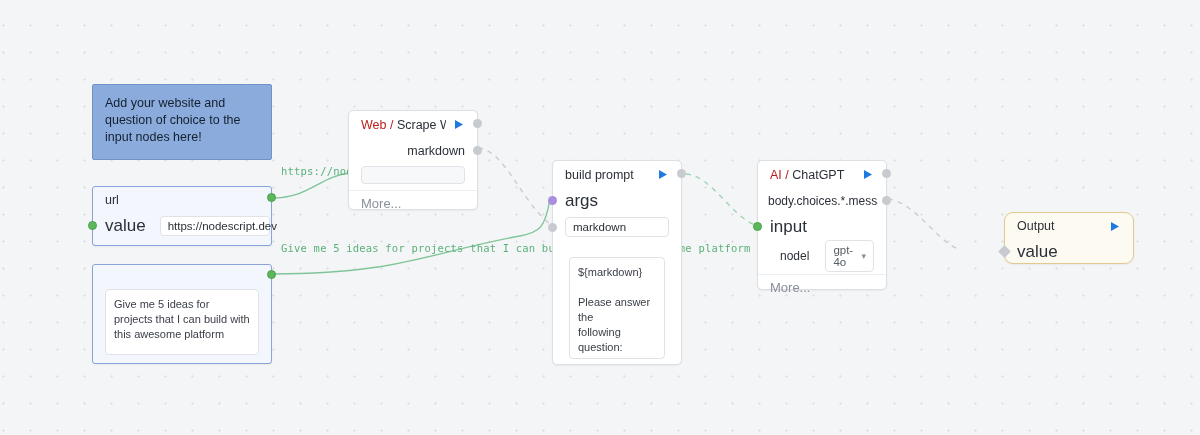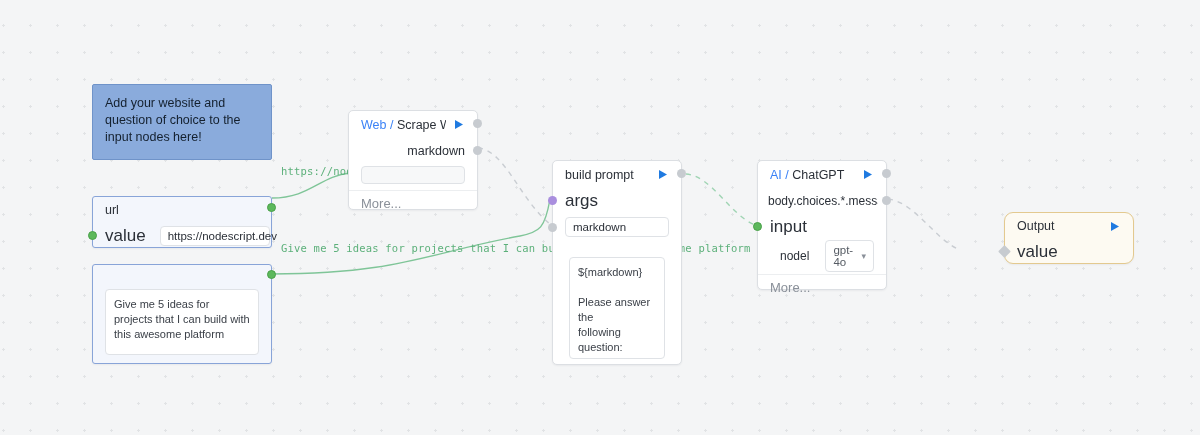--- a/index.html
+++ b/index.html
@@ -74,21 +74,21 @@
     align-items: center;
     padding: 0 12px;
     min-height: 25px;
     box-sizing: border-box;
   }
   .node-header {
     min-height: 27px;
     font-size: 12.5px;
     color: #2b3038;
   }
-  .node-header .title-dim { color: #3b82f6; }
+  .node-header .title-dim { color: #b91c1c; }
   .node-header .title-strong { color: #2b3038; }
   .node-title-text { flex: 1 1 auto; white-space: nowrap; overflow: hidden; }
 
   .play-icon {
     width: 13px; height: 13px;
     flex: 0 0 auto;
     display: flex; align-items: center; justify-content: center;
     margin-left: 6px;
   }
 
@@ -194,21 +194,21 @@
     <path d="M 686 174 C 712 176 730 215 755 225" fill="none" stroke="#9fd4b3" stroke-width="1.4" stroke-dasharray="5 5"></path>
 
     <path d="M 888 199 C 915 202 935 240 960 250" fill="none" stroke="#c9cdd2" stroke-width="1.4" stroke-dasharray="5 5"></path>
   </svg>
 
   <div class="edge-label" style="left:281px; top:165px;">https://nodescript.dev</div>
   <div class="edge-label" style="left:281px; top:242px;">Give me 5 ideas for projects that I can build with this awesome platform</div>
 
   <div class="comment-note">Add your website and question of choice to the input nodes here!</div>
 
-  <div class="node input-node" style="left:92px; top:196px; width:180px; height:52px;">
+  <div class="node input-node" style="left:92px; top:186px; width:180px; height:60px;">
     <div class="node-row node-header" style="min-height:26px;">
       <span class="node-title-text title-strong">url</span>
       <span class="port green right" style="top:6px;"></span>
     </div>
     <div class="node-row" style="min-height:26px;">
       <span class="port green left" style="top:8px;"></span>
       <span class="in-label">value</span>
       <span class="field" style="margin-left:14px; width:110px;">https://nodescript.dev</span>
     </div>
   </div>

